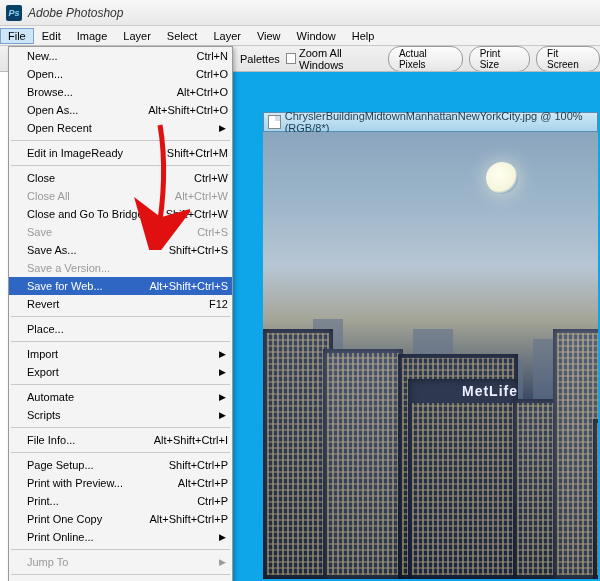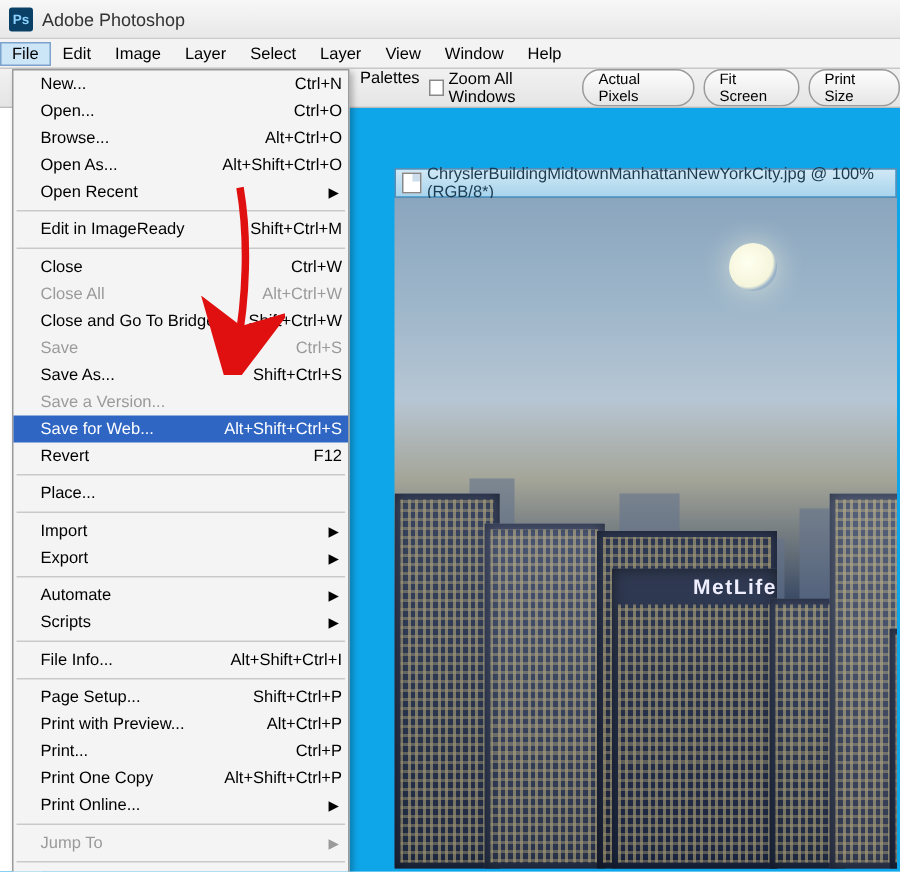--- a/index.html
+++ b/index.html
@@ -1,32 +1,32 @@
 <!DOCTYPE html>
 <html><head>
 <meta charset="utf-8">
 <style>
   * { box-sizing: border-box; margin: 0; padding: 0; font-family: Tahoma, Arial, sans-serif; }
   body { width: 600px; height: 581px; overflow: hidden; background: #fff; position: relative; }
   .titlebar {
     height: 26px; background: linear-gradient(#f7f7f7,#e8e8e8);
-    border-bottom: 1px solid #ccc; display: flex; align-items: center; padding: 0 6px;
+    border-bottom: 1px solid #ccc; display: flex; align-items: center; padding: 0 6px; font-style: italic;
   }
   .ps-icon { width: 16px; height: 16px; background:#0a3f66; border-radius:2px; display:flex; align-items:center; justify-content:center; margin-right:6px; }
   .ps-icon span { color:#8cd2ff; font-size:9px; font-weight:bold; }
   .title-text { font-size: 12px; color:#333; }
   .menubar {
     height: 20px; background:#f3f3f3; border-bottom:1px solid #c8c8c8;
     display:flex; align-items:center; font-size:11px;
   }
   .menubar .menu-item { padding: 2px 8px; cursor:default; }
   .menubar .menu-item.active { background:#cde6f7; border:1px solid #7da2ce; padding:1px 7px; }
   .toolbar {
     height: 26px; background:linear-gradient(#f1f1f1,#e5e5e5);
-    border-bottom:1px solid #bcbcbc; display:flex; 
+    border-bottom:1px solid #bcbcbc; display:flex; align-items:center;
     font-size:11px; padding-left:240px; gap:6px; overflow:hidden;
   }
   .toolbar .checkbox { width:11px; height:11px; border:1px solid #888; background:#fff; display:inline-block; margin-right:3px; vertical-align:middle; }
   .toolbar .btn {
     border:1px solid #9a9a9a; border-radius:12px; padding:1px 10px; background:linear-gradient(#fdfdfd,#e6e6e6);
     font-size:10px; cursor:default;
   }
   .workspace { position:absolute; left:0; right:0; top:72px; bottom:0; background:#0ea5e9;margin-left:28px; }
   .doc-titlebar {
     position:absolute; left:235px; top:40px; right:2px; height:20px;
@@ -98,22 +98,22 @@
   <div class="menu-item">Help</div>
 </div>
 
 <div class="toolbar">
   <span>Palettes</span>
   <span style="display:flex;align-items:center;">
     <span class="checkbox"></span>
     <span>Zoom All Windows</span>
   </span>
   <span class="btn">Actual Pixels</span>
+  <span class="btn">Print Size</span>
   <span class="btn">Fit Screen</span>
-  <span class="btn">Print Size</span>
 </div>
 
 <div class="workspace">
 
   <div class="doc-titlebar">
     <div class="doc-icon"></div>
     <span>ChryslerBuildingMidtownManhattanNewYorkCity.jpg @ 100% (RGB/8*)</span>
   </div>
 
   <div class="canvas">

